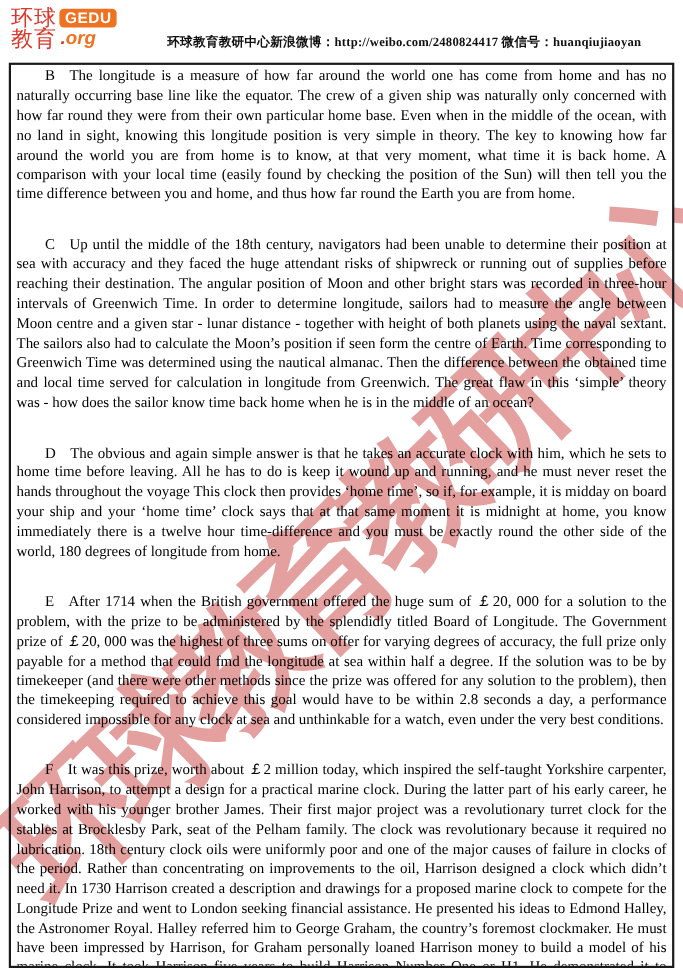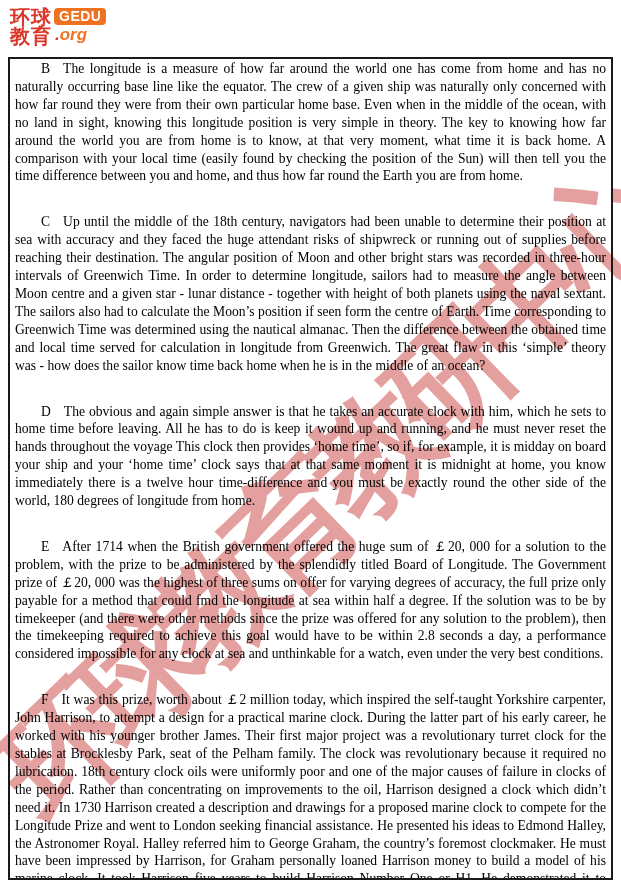--- a/index.html
+++ b/index.html
@@ -11,21 +11,21 @@
   }
   .page {
     position: relative;
     width: 621px; height: 884px;
     background: #ffffff;
     overflow: hidden;
   }
   
   .header { position: absolute; left: 0; top: 0; width: 621px; height: 56px; z-index: 3; }
   .logo { position: absolute; left: 10px; top: 8px; display: flex; align-items: flex-start; font-family: "Liberation Sans", sans-serif; }
-  .logo-cn { display: flex; flex-direction: column; color: #d9372a; font-weight: bold; font-size: 20px; line-height: 19px; letter-spacing: 1px; }
+  .logo-cn { display: flex; flex-direction: column; color: #d9372a; font-weight: normal; font-size: 20px; line-height: 19px; letter-spacing: 1px; }
   .logo-right { display: flex; flex-direction: column; margin-left: 2px; justify-content: flex-end; }
   .gedu-badge {
     background: #ee7220; color: #ffffff; font-weight: bold; font-size: 14px;
     line-height: 17px; padding: 0 5px; border-radius: 4px; letter-spacing: 0.5px;
   }
   .org-label { font-weight: bold; font-size: 17px; line-height: 19px; margin-left: 1px; font-style: italic; }
   .org-label .dot { color: #d9372a; }
   .org-label .org-txt { color: #ee7220; }
   .contact {
     position: absolute; left: 152px; top: 31px; width: 450px;
@@ -73,20 +73,21 @@
     <div class="logo">
       <div class="logo-cn">
         <span>环球</span>
         <span>教育</span>
       </div>
       <div class="logo-right">
         <span class="gedu-badge">GEDU</span>
         <span class="org-label"><span class="dot">.</span><span class="org-txt">org</span></span>
       </div>
     </div>
+    <div class="contact">环球教育教研中心新浪微博：http://weibo.com/2480824417 微信号：huanqiujiaoyan</div>
   </div>
 
   <div class="watermark">环球教育教研中心</div>
 
   <div class="content-box">
     <p class="para"><span class="plabel">B</span><span class="ptext">The longitude is a measure of how far around the world one has come from home and has no naturally occurring base line like the equator. The crew of a given ship was naturally only concerned with how far round they were from their own particular home base. Even when in the middle of the ocean, with no land in sight, knowing this longitude position is very simple in theory. The key to knowing how far around the world you are from home is to know, at that very moment, what time it is back home. A comparison with your local time (easily found by checking the position of the Sun) will then tell you the time difference between you and home, and thus how far round the Earth you are from home.</span></p>
     <p class="para"><span class="plabel">C</span><span class="ptext">Up until the middle of the 18th century, navigators had been unable to determine their position at sea with accuracy and they faced the huge attendant risks of shipwreck or running out of supplies before reaching their destination. The angular position of Moon and other bright stars was recorded in three-hour intervals of Greenwich Time. In order to determine longitude, sailors had to measure the angle between Moon centre and a given star - lunar distance - together with height of both planets using the naval sextant. The sailors also had to calculate the Moon’s position if seen form the centre of Earth. Time corresponding to Greenwich Time was determined using the nautical almanac. Then the difference between the obtained time and local time served for calculation in longitude from Greenwich. The great flaw in this ‘simple’ theory was - how does the sailor know time back home when he is in the middle of an ocean?</span></p>
     <p class="para"><span class="plabel">D</span><span class="ptext">The obvious and again simple answer is that he takes an accurate clock with him, which he sets to home time before leaving. All he has to do is keep it wound up and running, and he must never reset the hands throughout the voyage This clock then provides ‘home time’, so if, for example, it is midday on board your ship and your ‘home time’ clock says that at that same moment it is midnight at home, you know immediately there is a twelve hour time-difference and you must be exactly round the other side of the world, 180 degrees of longitude from home.</span></p>
     <p class="para"><span class="plabel">E</span><span class="ptext">After 1714 when the British government offered the huge sum of ￡20, 000 for a solution to the problem, with the prize to be administered by the splendidly titled Board of Longitude. The Government prize of ￡20, 000 was the highest of three sums on offer for varying degrees of accuracy, the full prize only payable for a method that could fmd the longitude at sea within half a degree. If the solution was to be by timekeeper (and there were other methods since the prize was offered for any solution to the problem), then the timekeeping required to achieve this goal would have to be within 2.8 seconds a day, a performance considered impossible for any clock at sea and unthinkable for a watch, even under the very best conditions.</span></p>
     <p class="para"><span class="plabel">F</span><span class="ptext">It was this prize, worth about ￡2 million today, which inspired the self-taught Yorkshire carpenter, John Harrison, to attempt a design for a practical marine clock. During the latter part of his early career, he worked with his younger brother James. Their first major project was a revolutionary turret clock for the stables at Brocklesby Park, seat of the Pelham family. The clock was revolutionary because it required no lubrication. 18th century clock oils were uniformly poor and one of the major causes of failure in clocks of the period. Rather than concentrating on improvements to the oil, Harrison designed a clock which didn’t need it. In 1730 Harrison created a description and drawings for a proposed marine clock to compete for the Longitude Prize and went to London seeking financial assistance. He presented his ideas to Edmond Halley, the Astronomer Royal. Halley referred him to George Graham, the country’s foremost clockmaker. He must have been impressed by Harrison, for Graham personally loaned Harrison money to build a model of his marine clock. It took Harrison five years to build Harrison Number One or H1. He demonstrated it to members of the Royal Society who spoke on his behalf to the Board of Longitude. The</span></p>

